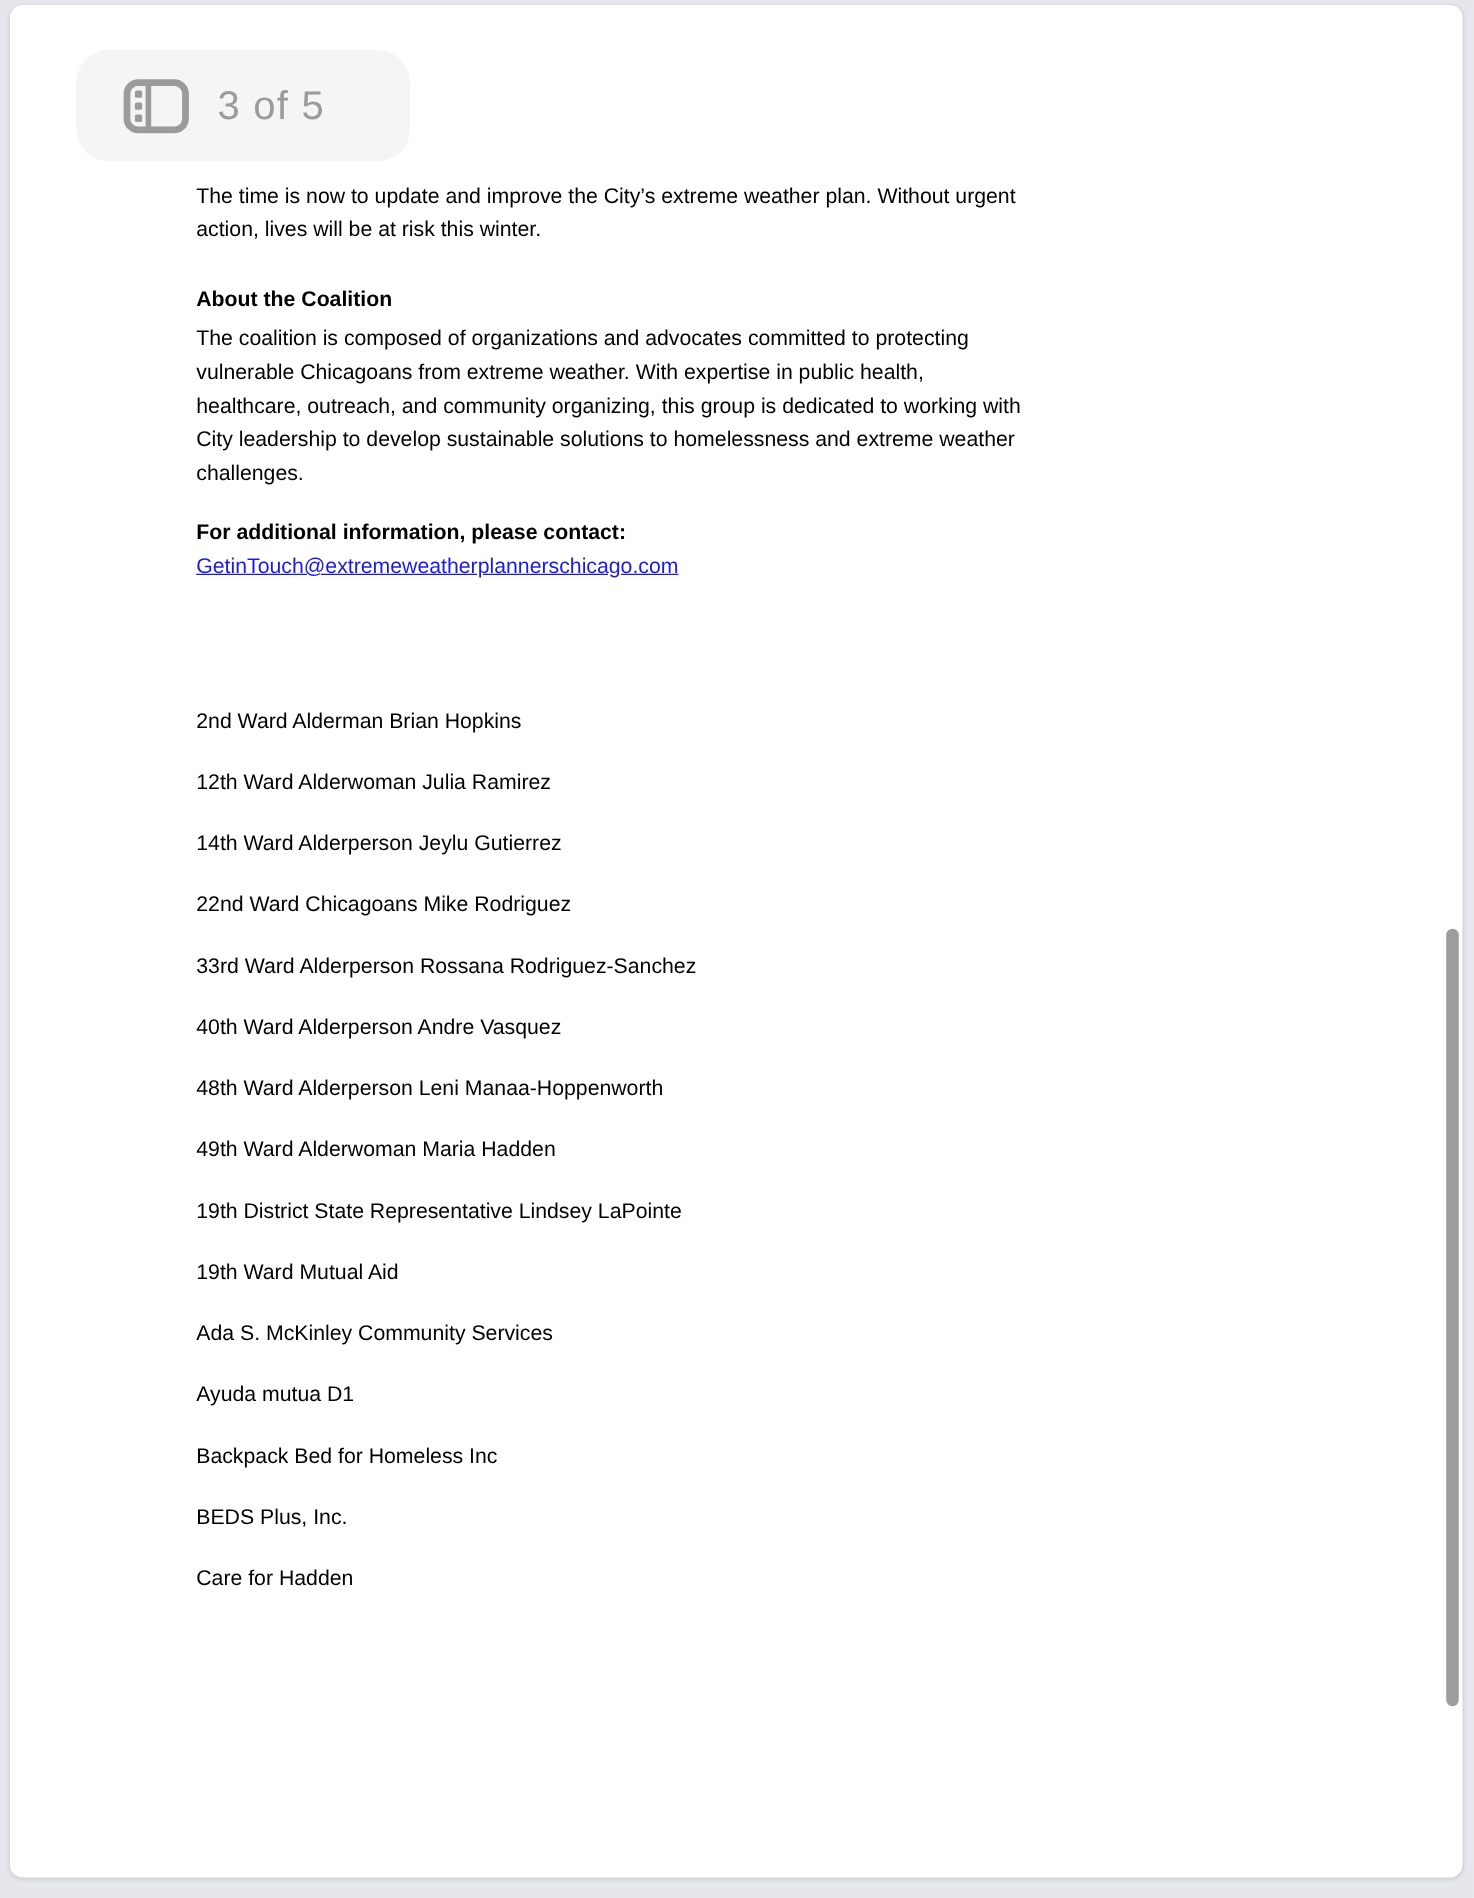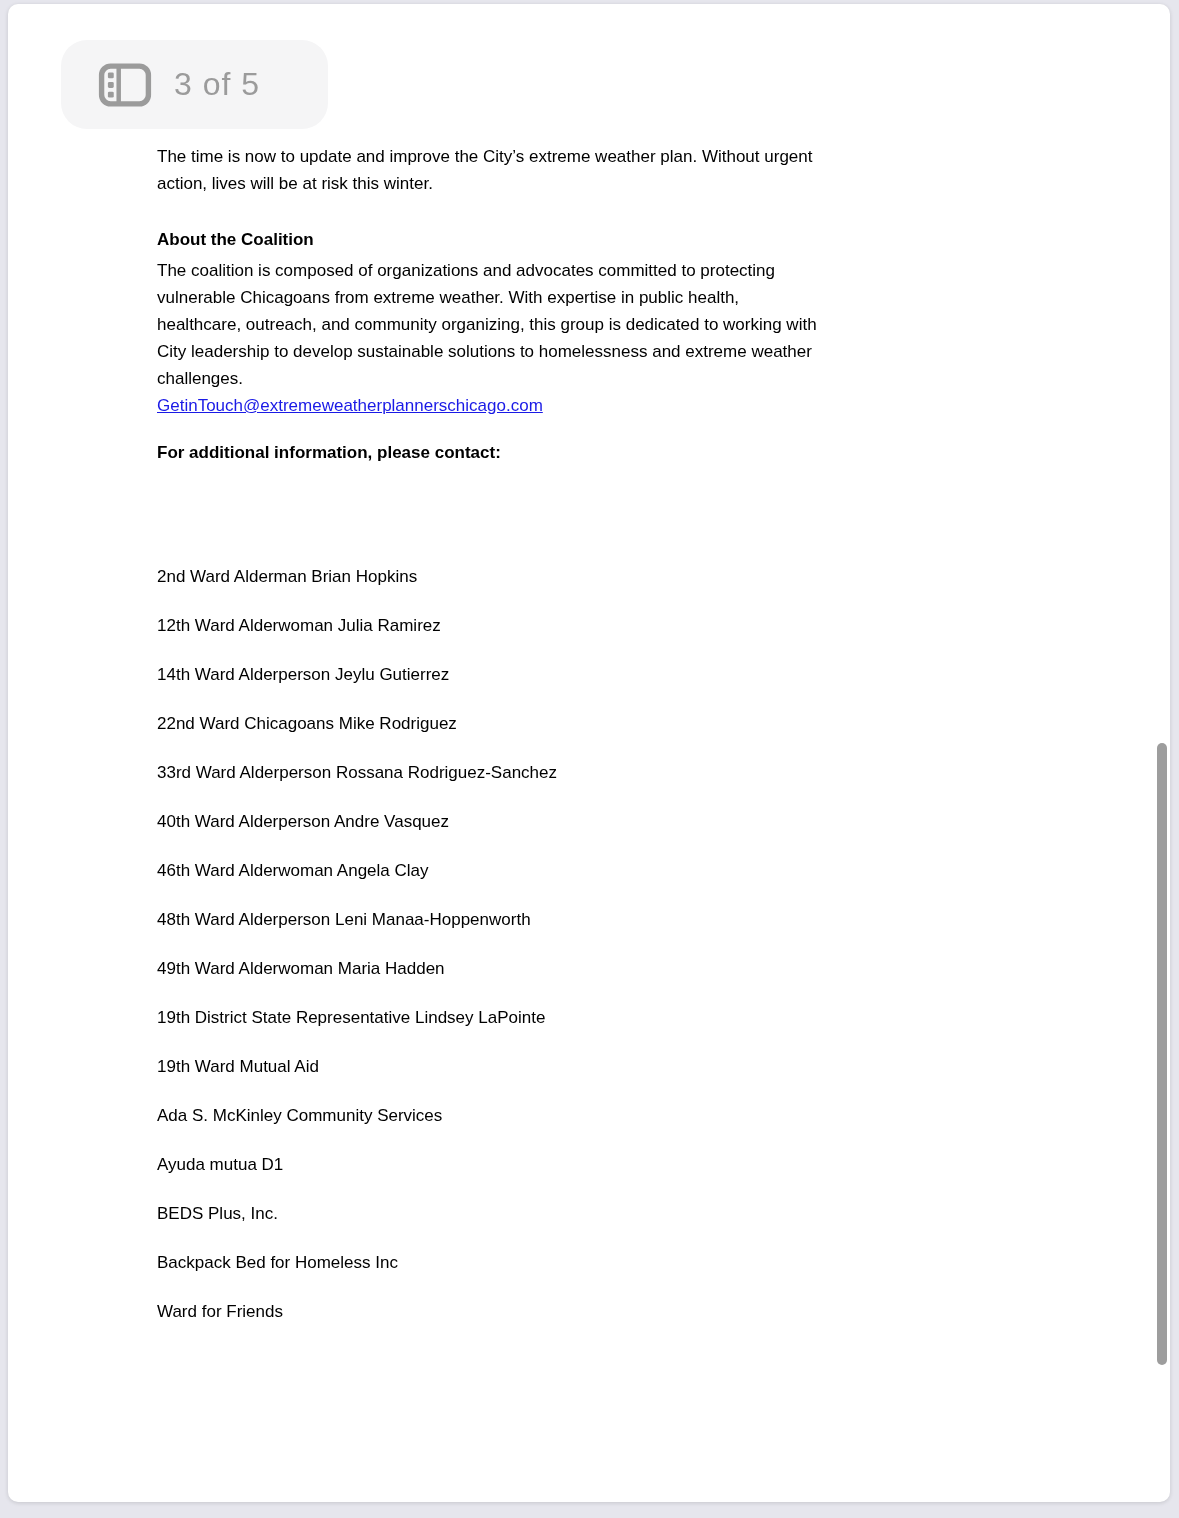--- a/index.html
+++ b/index.html
@@ -102,41 +102,40 @@
 action, lives will be at risk this winter.</div>
 
       <div class="para h-about">About the Coalition</div>
 
       <div class="para p-about">The coalition is composed of organizations and advocates committed to protecting
 vulnerable Chicagoans from extreme weather. With expertise in public health,
 healthcare, outreach, and community organizing, this group is dedicated to working with
 City leadership to develop sustainable solutions to homelessness and extreme weather
 challenges.</div>
 
+      <div class="para h-contact">For additional information, please contact:</div>
+
       <div class="para link-line"><span class="email-link">GetinTouch@extremeweatherplannerschicago.com</span></div>
-
-      <div class="para h-contact">For additional information, please contact:</div>
 
       <div class="signatories">
         <div class="signatory">2nd Ward Alderman Brian Hopkins</div>
         <div class="signatory">12th Ward Alderwoman Julia Ramirez</div>
         <div class="signatory">14th Ward Alderperson Jeylu Gutierrez</div>
         <div class="signatory">22nd Ward Chicagoans Mike Rodriguez</div>
         <div class="signatory">33rd Ward Alderperson Rossana Rodriguez-Sanchez</div>
         <div class="signatory">40th Ward Alderperson Andre Vasquez</div>
-        <div class="signatory">46th Ward Alderwoman Angela Clay</div>
         <div class="signatory">48th Ward Alderperson Leni Manaa-Hoppenworth</div>
         <div class="signatory">49th Ward Alderwoman Maria Hadden</div>
         <div class="signatory">19th District State Representative Lindsey LaPointe</div>
         <div class="signatory">19th Ward Mutual Aid</div>
         <div class="signatory">Ada S. McKinley Community Services</div>
         <div class="signatory">Ayuda mutua D1</div>
+        <div class="signatory">Backpack Bed for Homeless Inc</div>
         <div class="signatory">BEDS Plus, Inc.</div>
-        <div class="signatory">Backpack Bed for Homeless Inc</div>
-        <div class="signatory">Ward for Friends</div>
+        <div class="signatory">Care for Hadden</div>
       </div>
     </div>
 
     <div class="page-pill">
       <span>
         <svg width="54" height="46" viewBox="0 0 60 50">
           <rect x="4" y="4" width="52" height="42" rx="10" fill="none" stroke="#9b9b9b" stroke-width="6"></rect>
           <line x1="23" y1="4" x2="23" y2="46" stroke="#9b9b9b" stroke-width="5"></line>
           <rect x="11" y="11" width="6.5" height="6.5" rx="1.5" fill="#9b9b9b"></rect>
           <rect x="11" y="21.7" width="6.5" height="6.5" rx="1.5" fill="#9b9b9b"></rect>

